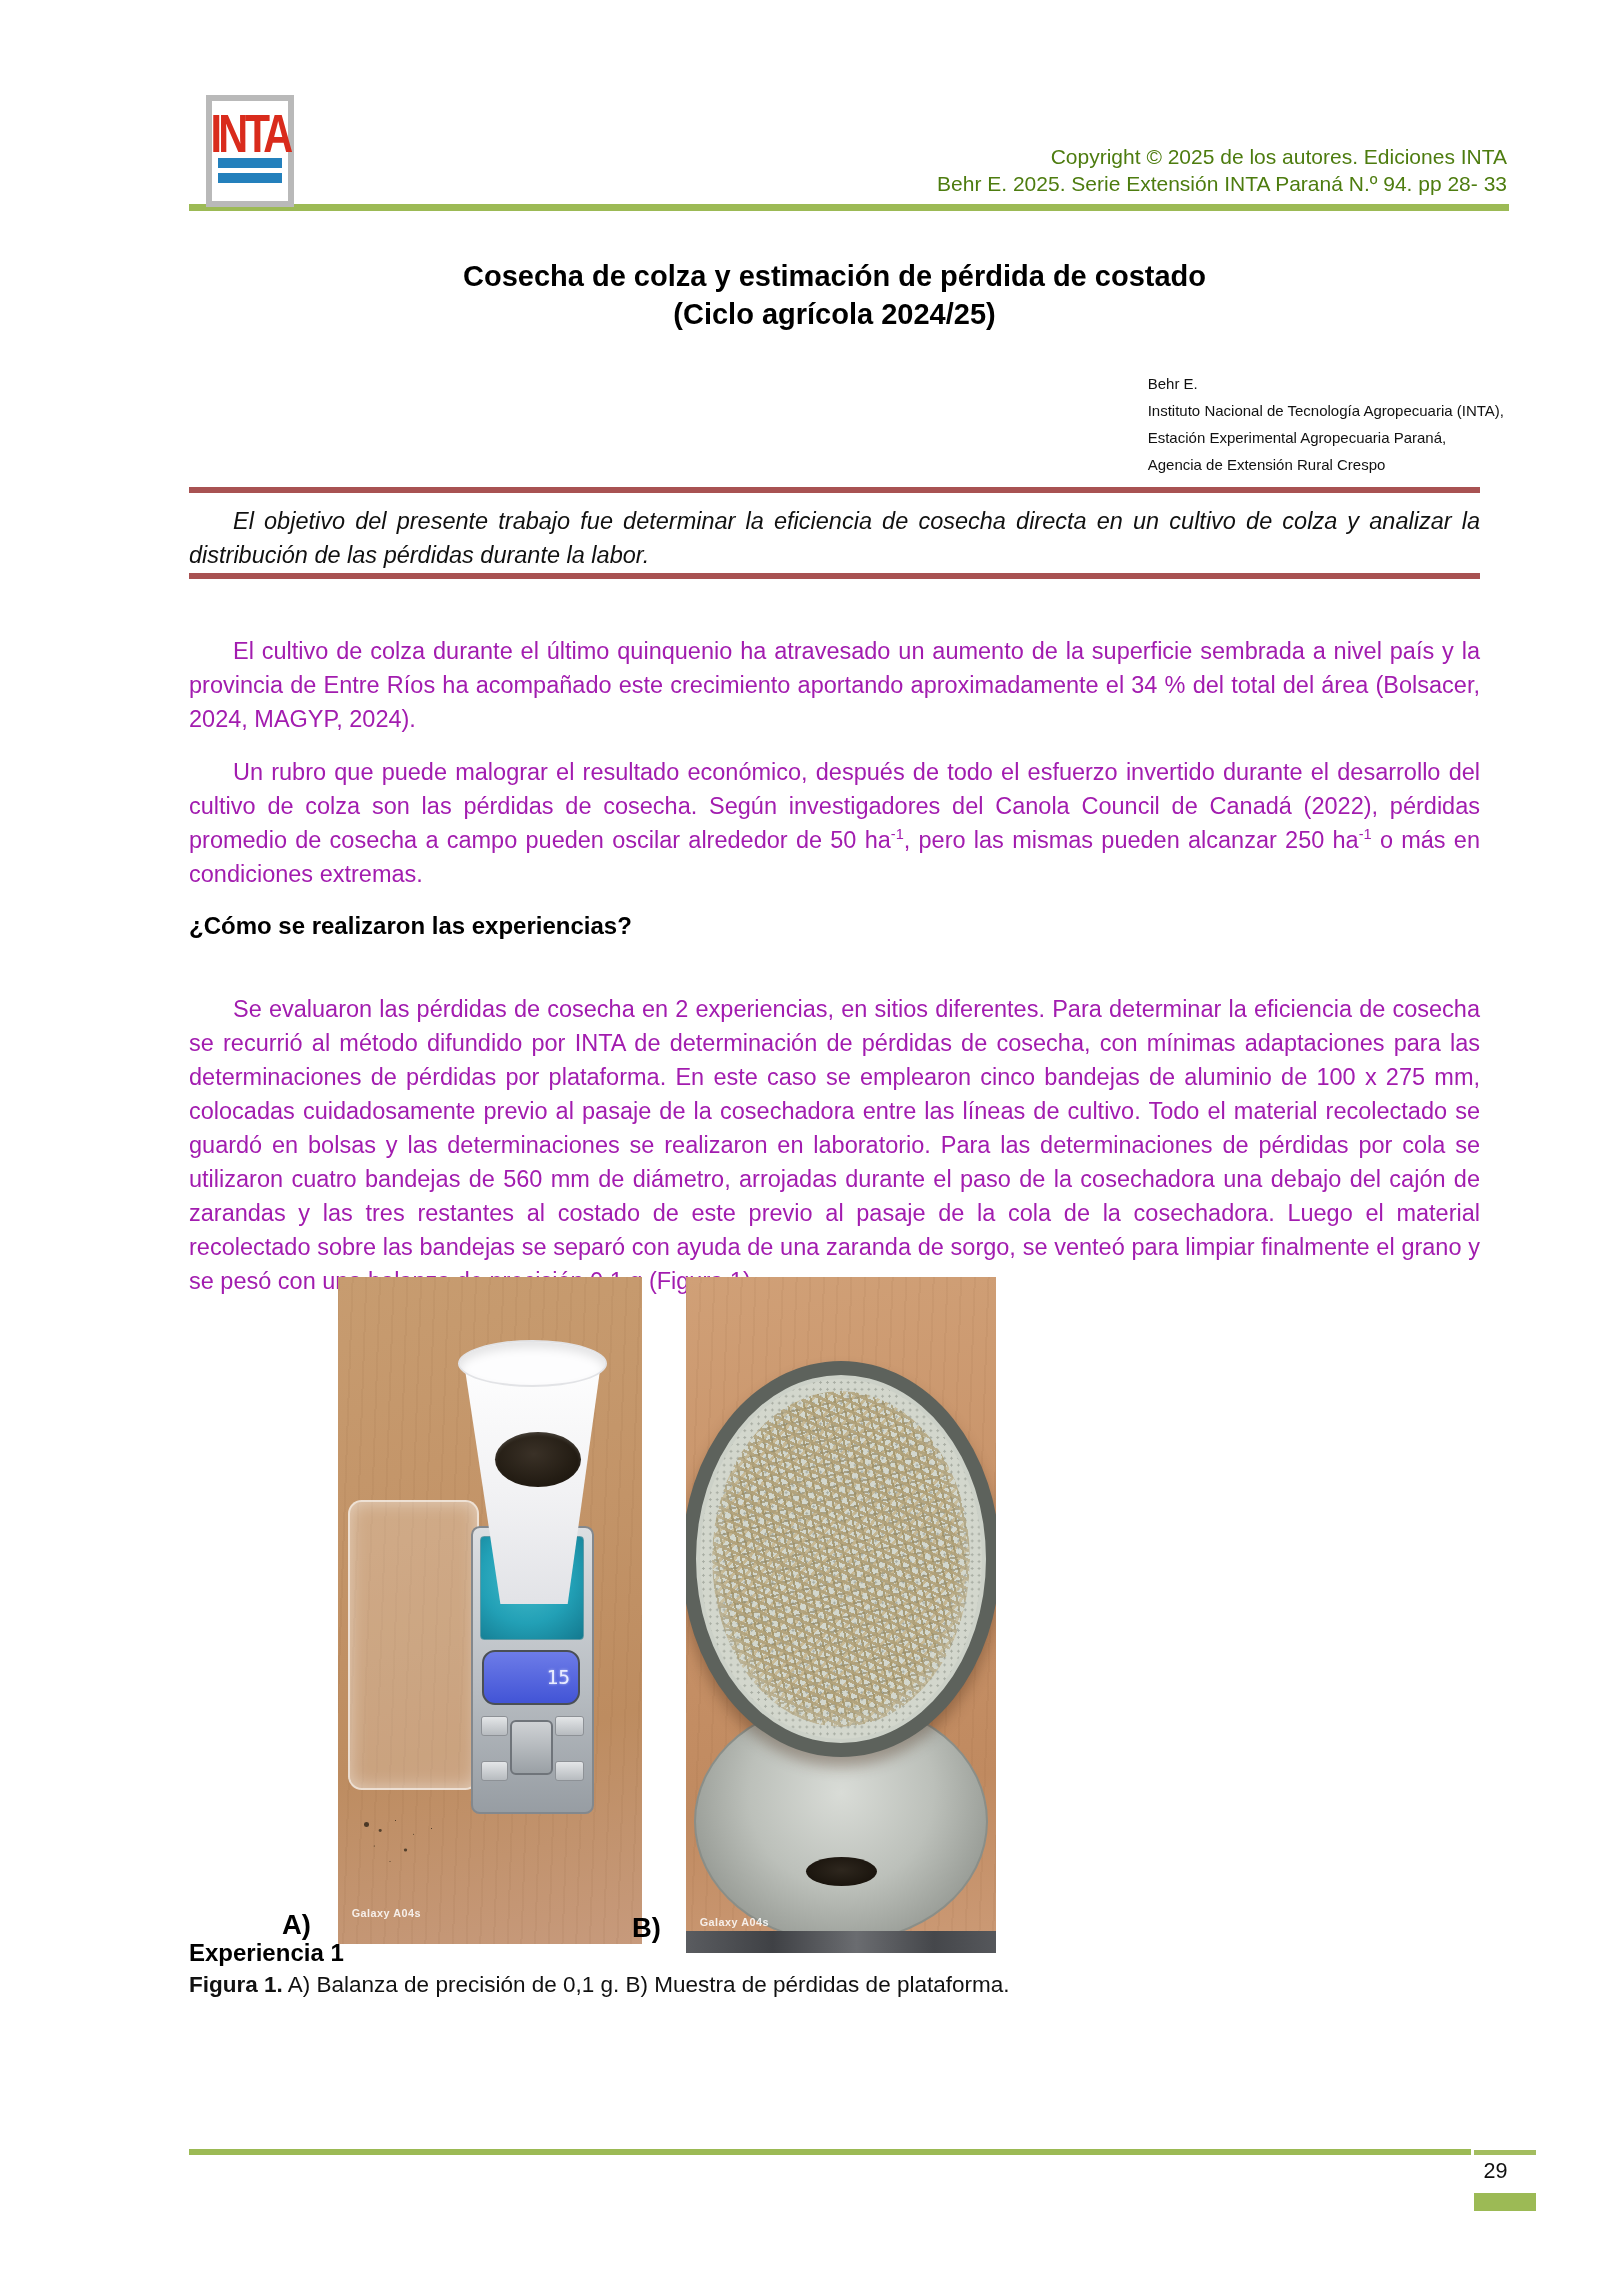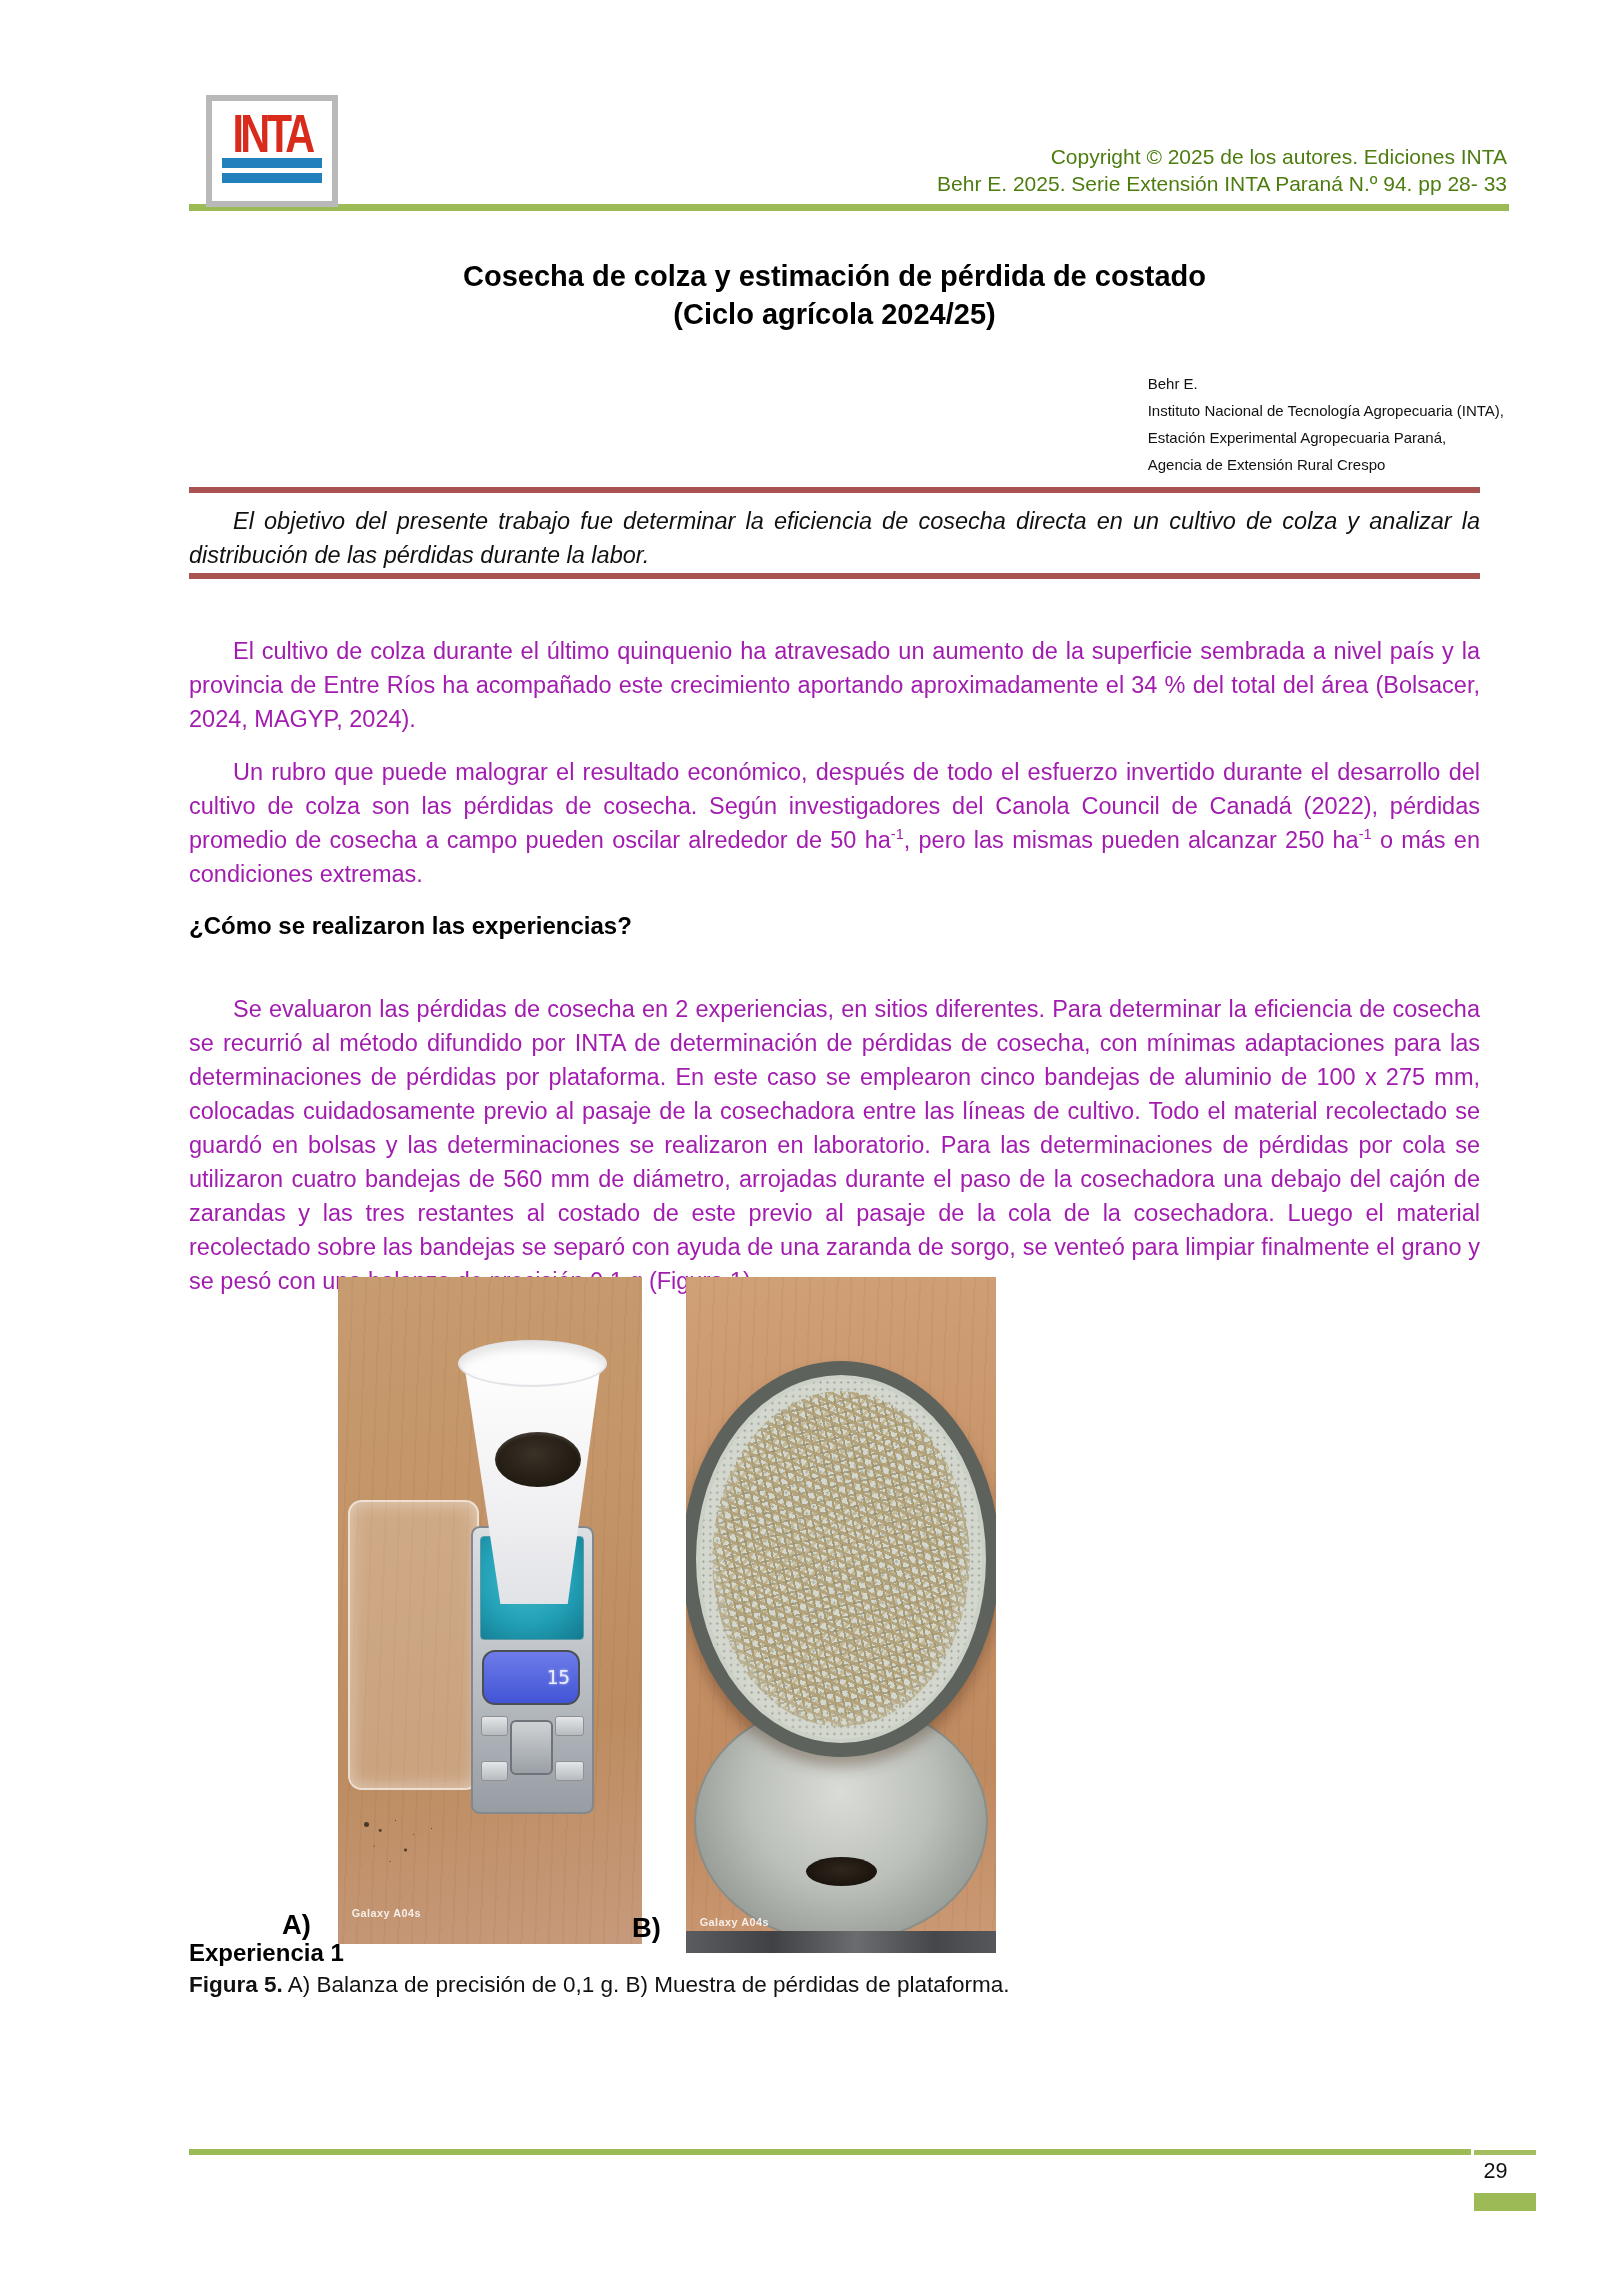--- a/index.html
+++ b/index.html
@@ -2,21 +2,21 @@
 <html lang="es"><head>
 <meta charset="utf-8">
 <style>
   html,body{margin:0;padding:0;background:#ffffff;}
   .page{
     position:relative;width:1621px;height:2293px;background:#ffffff;
     font-family:"Liberation Sans","DejaVu Sans",sans-serif;color:#1a1a1a;
     overflow:hidden;
   }
   
-  .logo{position:absolute;left:206px;top:95px;width:132px;height:112px;
+  .logo{position:absolute;left:206px;top:95px;width:88px;height:112px;
     background:#fff;border:6.9px solid #b9b9b9;box-sizing:border-box;z-index:3;}
   .logo-inner{width:100%;height:100%;display:flex;flex-direction:column;align-items:center;justify-content:flex-start;}
   .logo-text{color:#d92b1c;font-weight:bold;font-size:45px;line-height:1;
     letter-spacing:-3.9px;transform:scale(0.92,1.18);transform-origin:center top;margin-top:5.9px;}
   .logo-bar{width:84%;height:9.8px;background:#2380bc;margin-top:5.9px;}
   .logo-bar.second{margin-top:5.9px;}
   .copyright{position:absolute;right:114px;top:143px;text-align:right;
     font-size:21px;line-height:27.4px;color:#4d7c0f;}
   .rule-green{position:absolute;left:189px;top:204px;width:1320px;height:6.9px;background:#9cba55;z-index:1;}
   
@@ -187,21 +187,21 @@
     <div class="sieve">
       <div class="sieve-mesh"></div>
       <div class="sieve-straw"></div>
     </div>
     <div class="floor-strip"></div>
     <div class="watermark">Galaxy A04s</div>
   </div>
 
   <div class="fig-label label-a">A)</div>
   <div class="fig-label label-b">B)</div>
-  <div class="caption"><b>Figura 5.</b><span> A) Balanza de precisión de 0,1 g. B) Muestra de pérdidas de plataforma.</span></div>
+  <div class="caption"><b>Figura 1.</b><span> A) Balanza de precisión de 0,1 g. B) Muestra de pérdidas de plataforma.</span></div>
 
   <div class="heading h-exp">Experiencia 1</div>
 
   <div class="footer-line"></div>
   <div class="footer-line-end"></div>
   <div class="page-number">29</div>
   <div class="footer-box"></div>
 
 </div>
 

